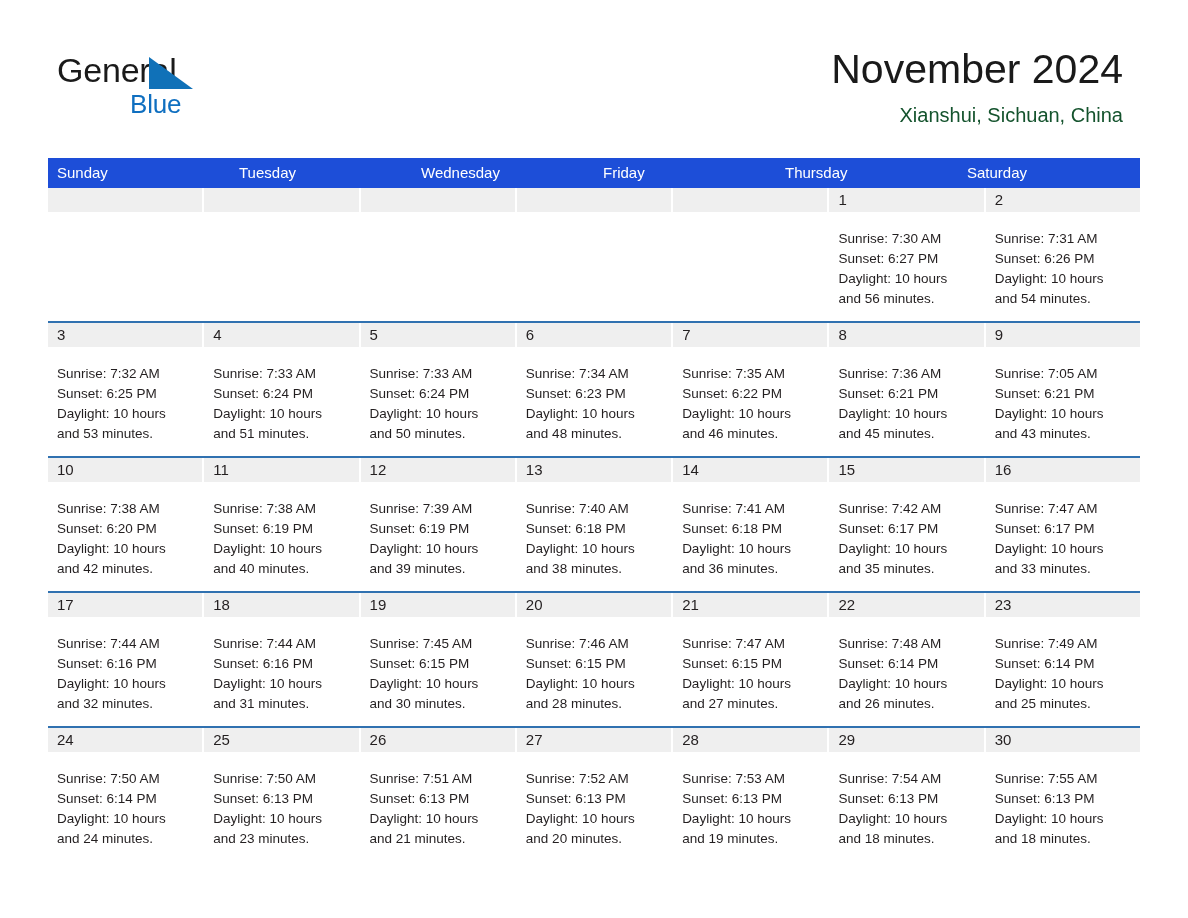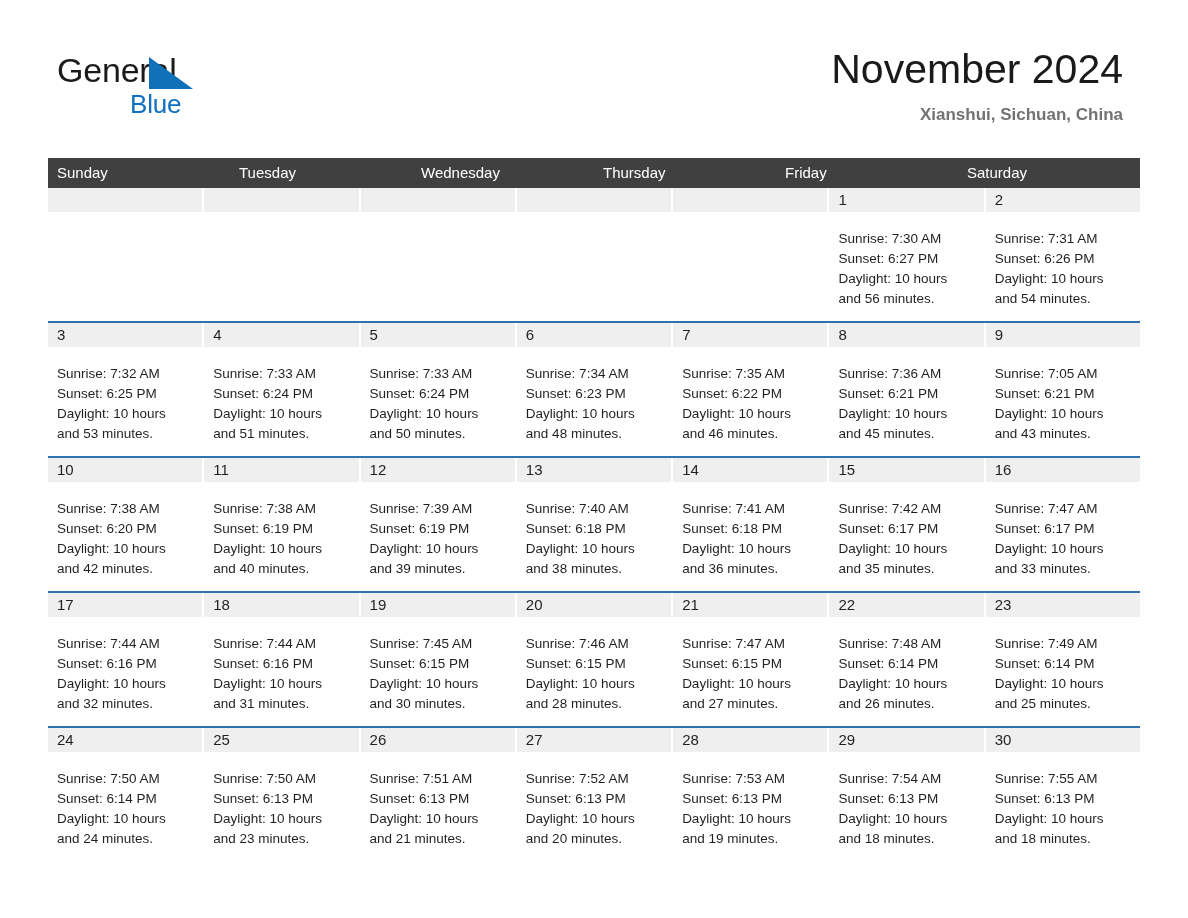--- a/index.html
+++ b/index.html
@@ -74,39 +74,39 @@
   }
   .month-title {
     font-size: 41px;
     line-height: 50px;
     font-weight: 400;
     color: #1a1a1a;
     white-space: nowrap;
   }
   .location-title {
     margin-top: 7px;
-    font-size: 17px;
+    font-size: 20px;
     line-height: 28px;
-    font-weight: 700;
-    color: #737373;
+    font-weight: 400;
+    color: #14532d;
     white-space: nowrap;
   }
 
   
   .calendar {
     position: absolute;
     left: 48px;
     top: 158px;
     width: 1092px;
   }
 
   .weekday-header {
     display: flex;
     width: 100%;
-    background: #404040;
+    background: #1d4ed8;
     height: 30px;
   }
   .weekday-cell {
     flex: 1 1 0;
     color: #ffffff;
     font-size: 15px;
     line-height: 30px;
     padding-left: 9px;
     box-sizing: border-box;
     white-space: nowrap;
@@ -184,22 +184,22 @@
       <div class="location-title">Xianshui, Sichuan, China</div>
     </div>
 
   </div>
 
   <div class="calendar">
     <div class="weekday-header">
       <div class="weekday-cell">Sunday</div>
       <div class="weekday-cell">Tuesday</div>
       <div class="weekday-cell">Wednesday</div>
+      <div class="weekday-cell">Friday</div>
       <div class="weekday-cell">Thursday</div>
-      <div class="weekday-cell">Friday</div>
       <div class="weekday-cell">Saturday</div>
     </div>
 
     <div id="weeks-container">
         <div class="week-row first-week">
           <div class="day-cell blank">
             <div class="day-number empty"></div>
           </div>
           <div class="day-cell blank">
             <div class="day-number empty"></div>

